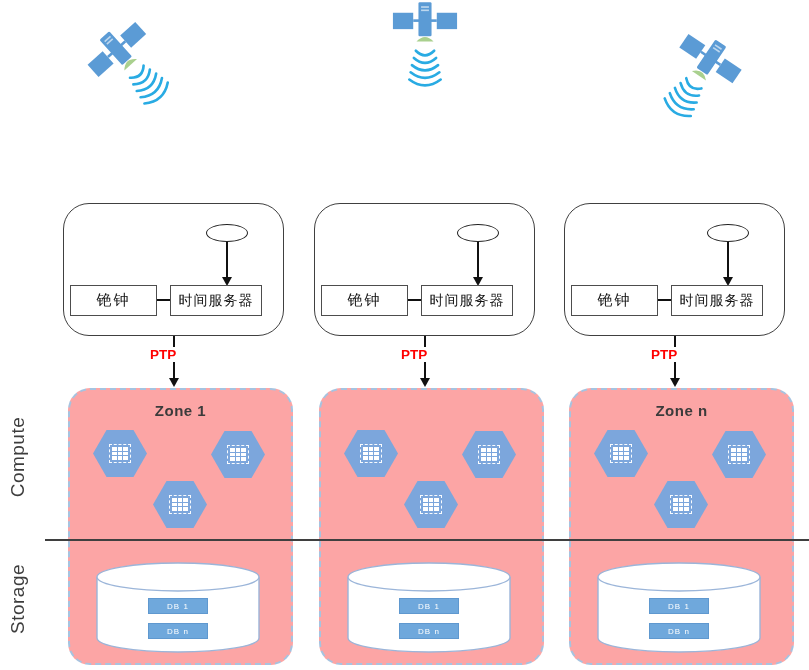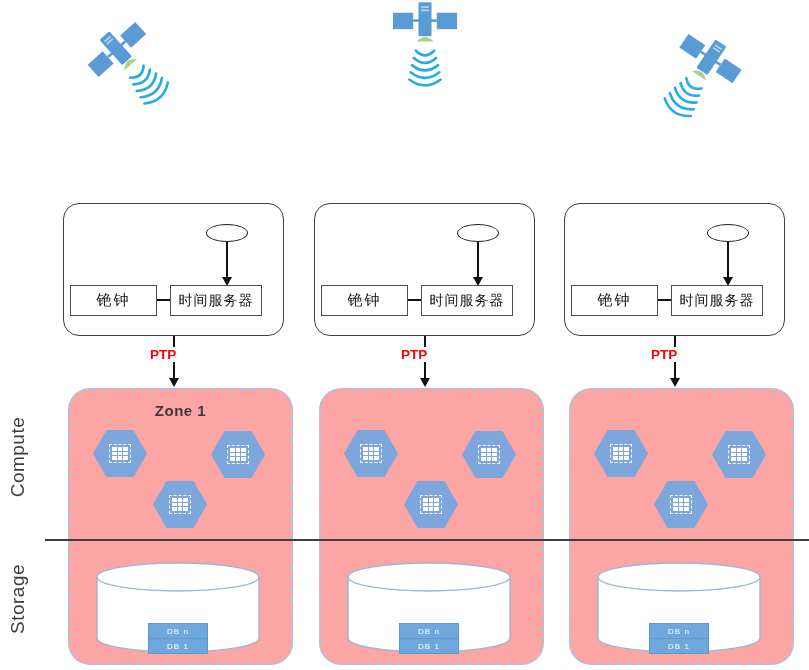--- a/index.html
+++ b/index.html
@@ -11,21 +11,21 @@
   .sat{position:absolute;width:72px;height:112px;}
   .sat-left{left:103px;top:18px;transform:rotate(-42deg);}
   .sat-mid{left:389px;top:-2px;}
   .sat-right{left:656px;top:30px;transform:rotate(34deg);}
   
   .col{position:absolute;top:0;width:225px;height:670px;}
   .col-1{left:62px;} .col-2{left:313px;} .col-3{left:563px;}
   
   .clock-rect{
     position:absolute;left:1px;top:203px;width:221px;height:133px;
-    border:1.5px solid #404040;border-radius:16px;background:#fff;box-sizing:border-box;
+    border:1.5px solid #404040;border-radius:26px;background:#fff;box-sizing:border-box;
   }
   .antenna{
     position:absolute;left:142px;top:20px;width:42px;height:18px;
     border:1.3px solid #222;border-radius:50%;background:#fff;box-sizing:border-box;
   }
   .vshaft{position:absolute;width:2px;background:#111;}
   .antenna-shaft{left:162px;top:38px;height:36px;}
   .antenna-head{left:158px;top:73px;}
   .ahead-down{
     position:absolute;width:0;height:0;
@@ -75,21 +75,21 @@
     background-repeat:no-repeat;
     background-size:1px 100%,1px 100%,100% 1px,100% 1px;
     background-position:5px 0,10px 0,0 4px,0 8px;
   }
   .cyl{position:absolute;left:26px;top:172px;}
   .db-box{
     position:absolute;left:78px;width:60px;height:16px;background:#6FA8DC;border:1px solid #5f98cf;
     box-sizing:border-box;display:flex;align-items:center;justify-content:center;
     color:#fff;font-size:8px;letter-spacing:1px;
   }
-  .db-1{top:208px;margin-top:40px;} .db-n{top:233px;}
+  .db-1{top:208px;} .db-n{top:233px;}
   
   .divider{position:absolute;left:45px;top:539px;width:764px;height:2.4px;background:#3f3f3f;z-index:5;}
   .vlabel{
     position:absolute;width:150px;text-align:center;transform:rotate(-90deg);
     font-size:19px;color:#3d3d3d;letter-spacing:.5px;
   }
   .lbl-compute{left:-57px;top:446px;}
   .lbl-storage{left:-57px;top:588px;}
 </style>
 </head>
@@ -230,20 +230,21 @@
       <div class="ahead-down antenna-head"></div>
       <div class="clock-box cesium-box">铯钟</div>
       <div class="hshaft"></div>
       <div class="ahead-right hhead"></div>
       <div class="clock-box server-box">时间服务器</div>
     </div>
     <div class="vshaft ptp-shaft"></div>
     <div class="ahead-down ptp-head"></div>
     <div class="ptp-label">PTP</div>
     <div class="zone">
+      <div class="zone-title">Zone n</div>
       <div class="hex hex-a">
           <div class="chip"></div>
         </div>
       <div class="hex hex-b">
           <div class="chip"></div>
         </div>
       <div class="hex hex-c">
           <div class="chip"></div>
         </div>
       <svg class="cyl" width="164" height="92" viewBox="0 0 164 92">

